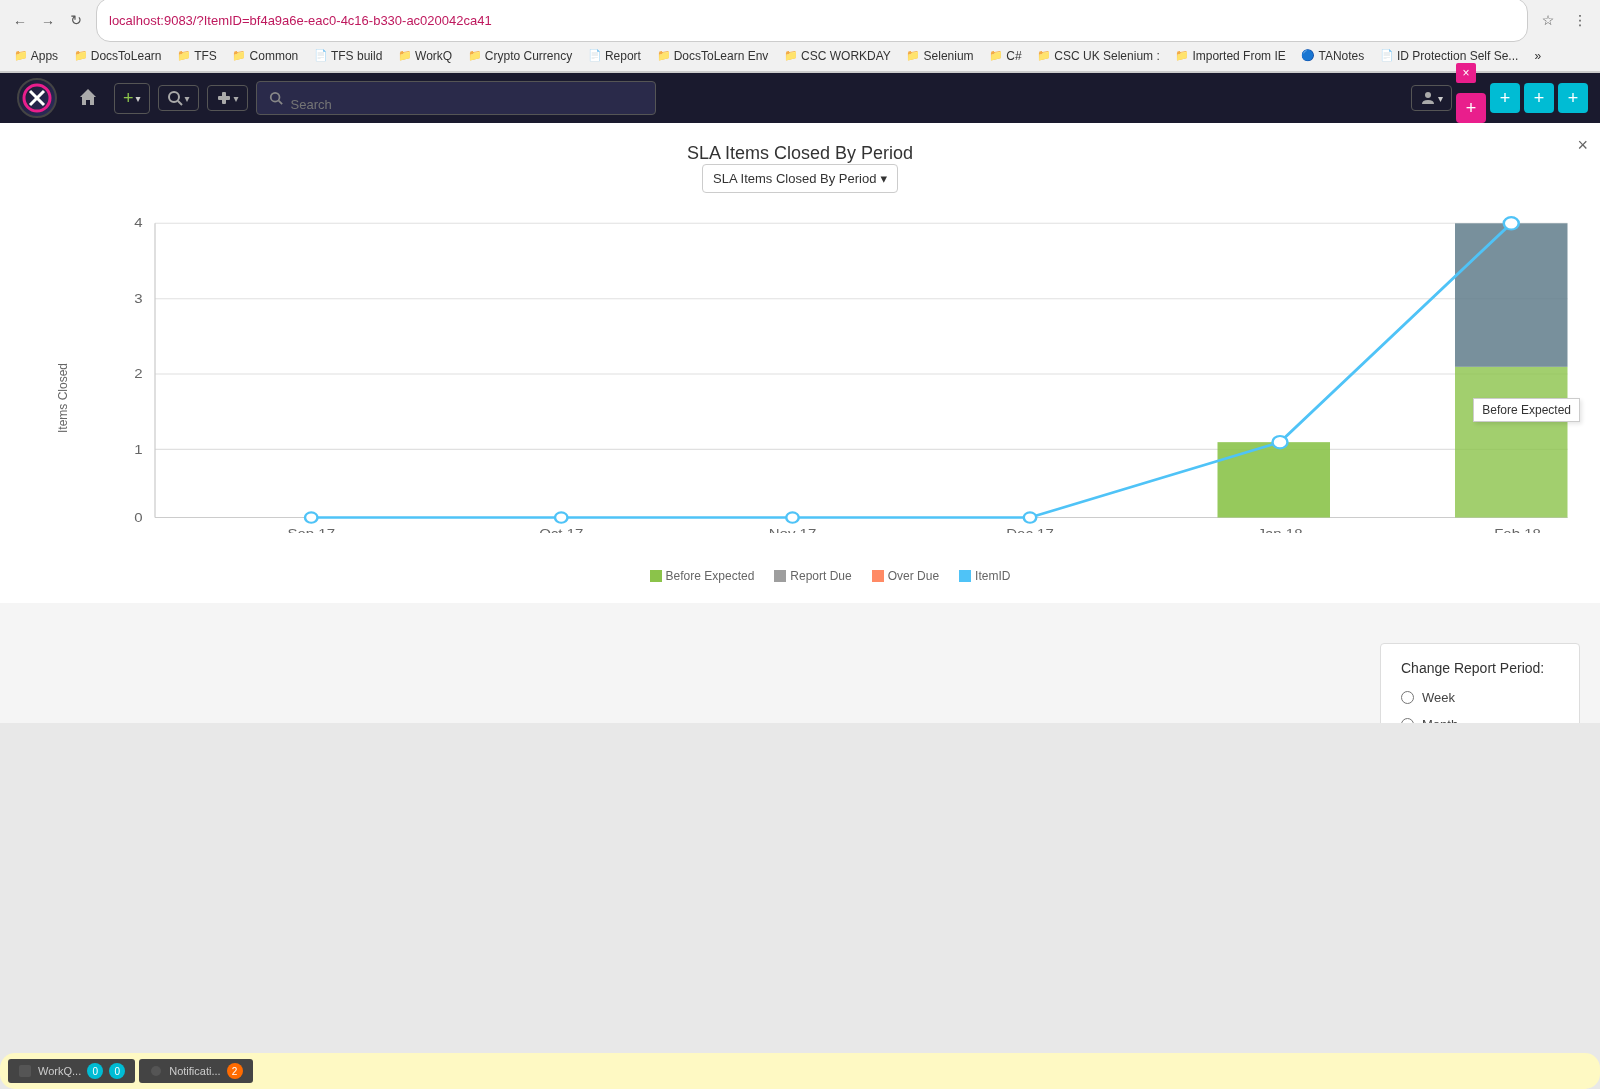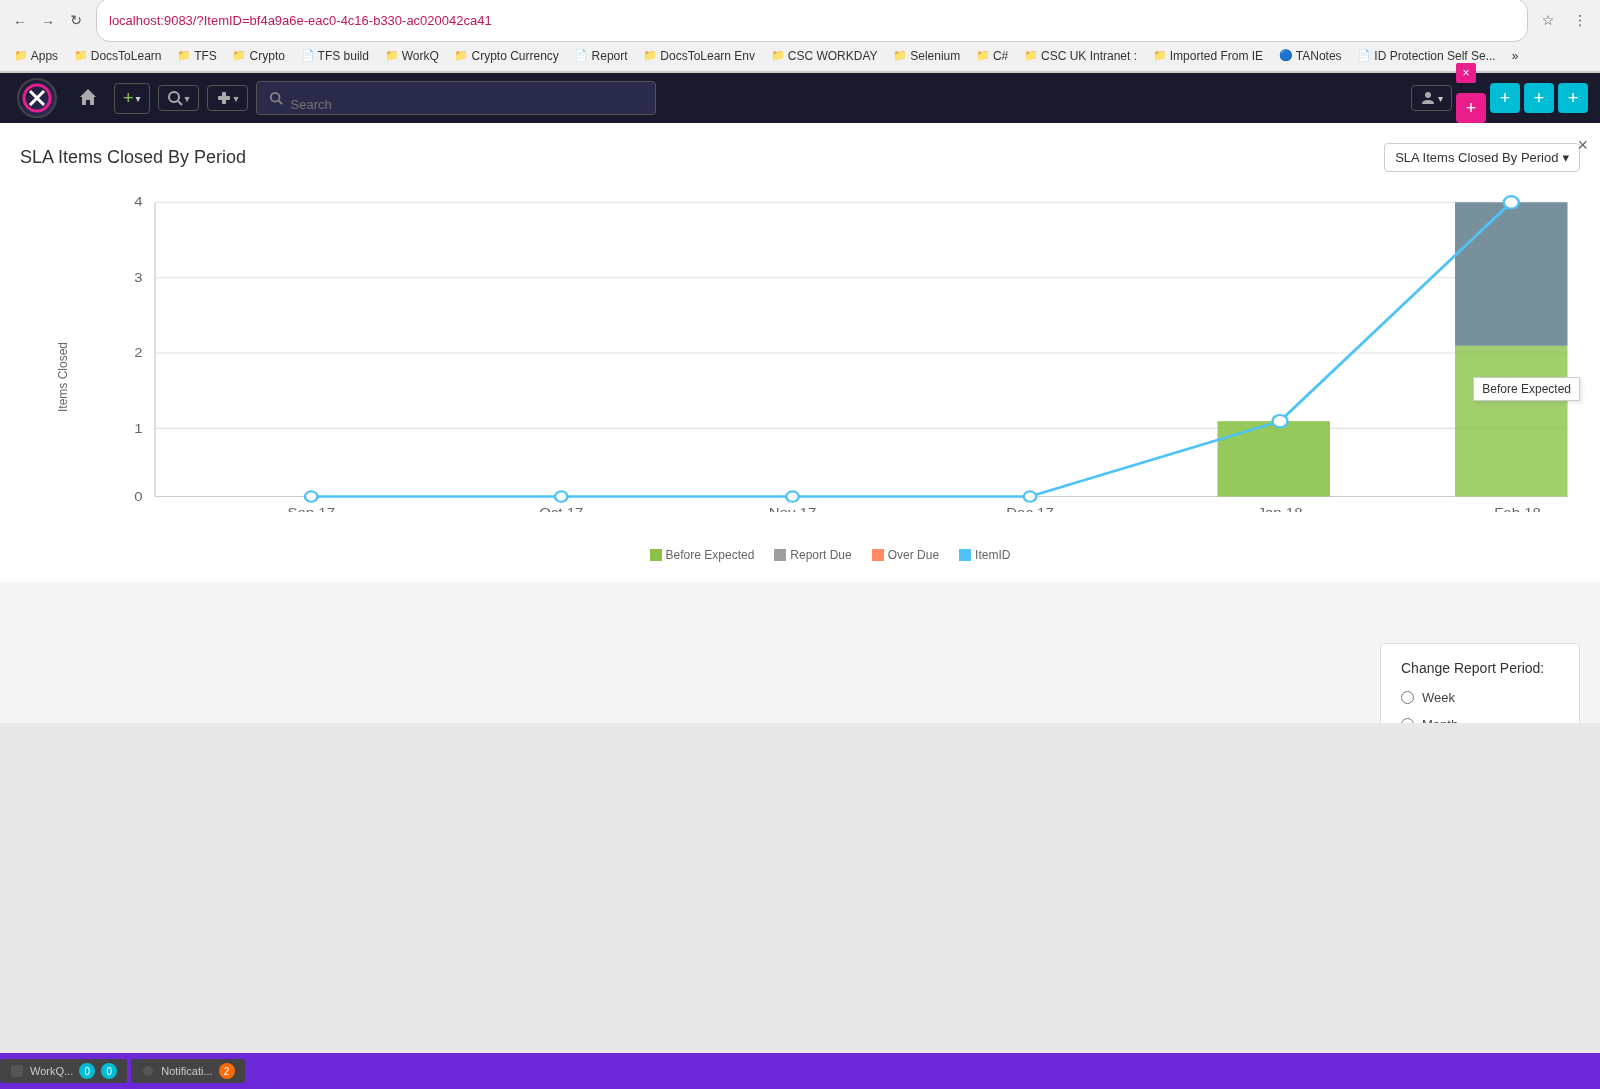--- a/index.html
+++ b/index.html
@@ -121,20 +121,21 @@
       background: white;
       margin: 0;
       padding: 20px;
       position: relative;
     }
     .report-header {
       display: flex;
       justify-content: space-between;
       align-items: center;
       margin-bottom: 20px;
+      flex-direction: column;
     }
     .report-title {
       font-size: 18px;
       color: #333;
       font-weight: normal;
     }
     .report-selector {
       display: flex; align-items: center; gap: 4px;
       border: 1px solid #ccc; border-radius: 4px;
       padding: 6px 10px; background: white; cursor: pointer;
@@ -184,25 +185,26 @@
     }
     .radio-input { cursor: pointer; }
 
     
     .taskbar {
       position: fixed;
       bottom: 0;
       left: 0;
       right: 0;
       height: 36px;
-      background: #6d28d9;
+      background: #fef9c3;
       display: flex;
       align-items: center;
-      padding: 0 0;
+      padding: 0 8px;
       gap: 4px;
+      border-radius: 15px;
     }
     .taskbar-item {
       background: #444;
       border-radius: 3px;
       padding: 4px 10px;
       color: #ccc;
       font-size: 11px;
       display: flex;
       align-items: center;
       gap: 6px;
@@ -260,21 +262,21 @@
     <div class="bookmark-item">
       <span class="bookmark-icon">📁</span>
       <span>DocsToLearn</span>
     </div>
     <div class="bookmark-item">
       <span class="bookmark-icon">📁</span>
       <span>TFS</span>
     </div>
     <div class="bookmark-item">
       <span class="bookmark-icon">📁</span>
-      <span>Crypto</span>
+      <span>Common</span>
     </div>
     <div class="bookmark-item">
       <span class="bookmark-icon">📄</span>
       <span>TFS build</span>
     </div>
     <div class="bookmark-item">
       <span class="bookmark-icon">📁</span>
       <span>WorkQ</span>
     </div>
     <div class="bookmark-item">
@@ -296,21 +298,21 @@
     <div class="bookmark-item">
       <span class="bookmark-icon">📁</span>
       <span>Selenium</span>
     </div>
     <div class="bookmark-item">
       <span class="bookmark-icon">📁</span>
       <span>C#</span>
     </div>
     <div class="bookmark-item">
       <span class="bookmark-icon">📁</span>
-      <span>CSC UK Intranet :</span>
+      <span>CSC UK Selenium :</span>
     </div>
     <div class="bookmark-item">
       <span class="bookmark-icon">📁</span>
       <span>Imported From IE</span>
     </div>
     <div class="bookmark-item">
       <span class="bookmark-icon">🔵</span>
       <span>TANotes</span>
     </div>
     <div class="bookmark-item">

